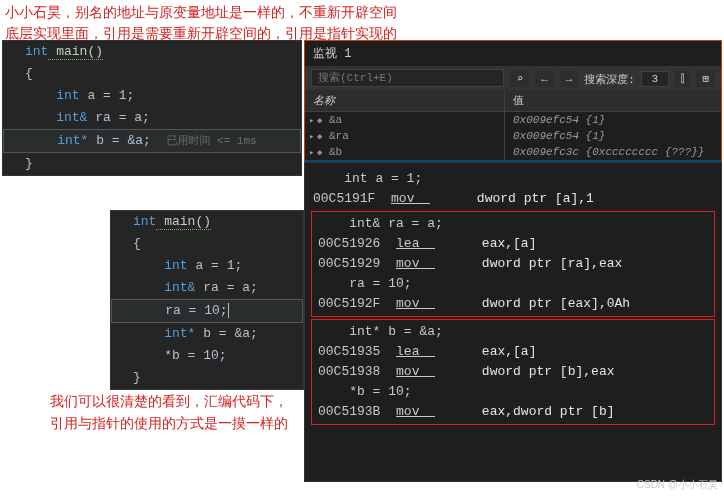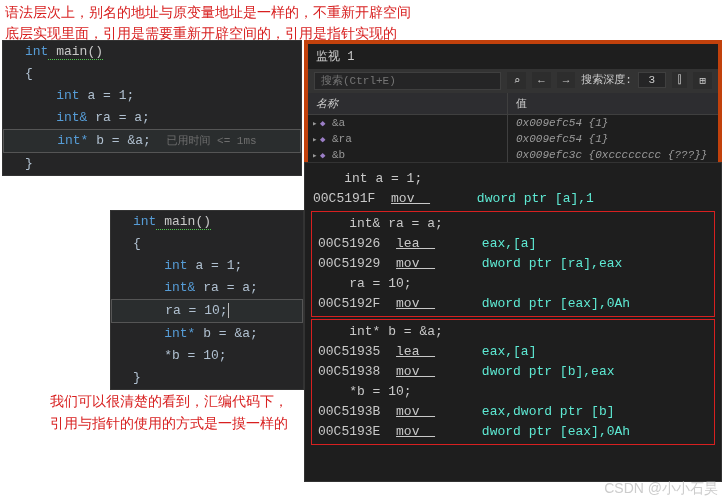--- a/index.html
+++ b/index.html
@@ -14,51 +14,51 @@
   .code-line { padding: 2px 6px 2px 22px; color: #b0c0d0; background: #252526; font-size: 13px; line-height: 18px; white-space: pre; position: relative; }
   .code-line .marker { position: absolute; left: 2px; top: 2px; width: 16px; height: 14px; }
   .highlighted { background: #2a2d2e; border: 1px solid #555; }
   
   .kw { color: #569cd6; }
   .fn { color: #c8c8c8; }
   .gray { color: #6e6e6e; font-size: 11px; }
   .caret { border-right: 1px solid #bbb; }
   .squiggle { border-bottom: 1px dotted #4ec94e; margin-top: 24px; }
   
-  .watch-panel { position: absolute; top: 40px; left: 304px; width: 418px; height: 152px; background: #f9a8d4; border: 4px solid #c2410c; }
+  .watch-panel { position: absolute; top: 40px; left: 304px; width: 418px; height: 152px; background: #f9a8d4; border: 1px solid #c2410c; }
   .watch-title { background: #1e1e1e; color: #ccc; padding: 4px 8px; font-size: 12px; }
-  .watch-toolbar { background: #333; padding: 3px 6px; display: flex; align-items: flex-start; gap: 6px; font-size: 11px; color: #ccc; }
+  .watch-toolbar { background: #333; padding: 3px 6px; display: flex; align-items: flex-end; gap: 6px; font-size: 11px; color: #ccc; }
   .search-box { flex: 1; background: #252526; border: 1px solid #3f3f3f; color: #888; padding: 2px 6px; font-size: 11px; }
   .depth-box { background: #252526; border: 1px solid #3f3f3f; color: #ccc; padding: 1px 4px; width: 28px; text-align: center; }
   .tb-btn { background: #2d2d2d; border: none; color: #ccc; padding: 2px 6px; font-size: 11px; }
   .watch-head { display: flex; background: #2d2d30; color: #ccc; font-size: 11px; border-bottom: 1px solid #3f3f3f; }
   .watch-head .c1 { width: 200px; padding: 3px 8px; border-right: 1px solid #3f3f3f; font-style: italic; }
   .watch-head .c2 { flex: 1; padding: 3px 8px; }
   .watch-row { display: flex; color: #999; font-size: 11px; background: #1e1e1e; align-items: center; }
   .watch-row .c1 { width: 200px; padding: 2px 8px 2px 24px; border-right: 1px solid #3f3f3f; position: relative; }
   .watch-row .c2 { flex: 1; padding: 2px 8px; font-style: italic; }
   .watch-row .tri { position: absolute; left: 4px; top: 3px; color: #999; font-size: 9px; }
   .watch-row .diamond { position: absolute; left: 12px; top: 3px; color: #9b7ec6; font-size: 9px; }
   .watch-sel { background: #094771; color: #fff; padding: 2px 8px; font-size: 11px; }
   
   .asm-panel { position: absolute; top: 162px; left: 304px; width: 418px; height: 320px; background: #1e1e1e; border: 1px solid #333; color: #c8c8c8; font-size: 13px; padding: 6px 2px; }
   .asm-line { padding: 1px 6px; white-space: pre; line-height: 18px; }
   .asm-addr { color: #c8c8c8; }
   .asm-mn { color: #c8c8c8; text-decoration: underline; }
-  .asm-arg { color: #5eead4; }
+  .asm-arg { color: #e5e5e5; }
   .redbox { border: 1.5px solid #d82020; padding: 2px 0; margin: 2px 4px; }
   
   .bottom-annotation { position: absolute; top: 390px; left: 50px; line-height: 1.6; font-size: 13px; }
-  .watermark { position: absolute; bottom: 2px; right: 6px; color: #ccc; font-size: 14px; font-family: 'Microsoft YaHei', sans-serif; margin-top: 48px; }
+  .watermark { position: absolute; bottom: 8px; right: 6px; color: #ccc; font-size: 10px; font-family: 'Microsoft YaHei', sans-serif; margin-top: 48px; }
 </style>
 </head>
 <body>
 
 <div class="top-annotation">
-  <div class="red-text">语法层次上，别名的地址与原变量地址是一样的，不重新开辟空间</div>
+  <div class="red-text">小小石昊，别名的地址与原变量地址是一样的，不重新开辟空间</div>
   <div class="red-text">底层实现里面，引用是需要重新开辟空间的，引用是指针实现的</div>
 </div>
 
 <div class="code-panel-1">
   <div class="code-line"><span class="kw">int</span><span class="fn"><span class="squiggle"> main()</span></span></div>
   <div class="code-line"><span>{</span></div>
   <div class="code-line">    <span class="kw">int</span><span> a = 1;</span></div>
   <div class="code-line">    <span class="kw">int&amp;</span><span> ra = a;</span></div>
   <div class="code-line highlighted"><span class="marker"></span>    <span class="kw">int*</span><span> b = &amp;a;</span>  <span class="gray">已用时间 &lt;= 1ms</span></div>
   <div class="code-line"><span>}</span></div>
@@ -120,21 +120,20 @@
         <div class="asm-line"><span class="asm-addr">00C5192F</span>  <span class="asm-mn">mov  </span>      <span class="asm-arg">dword ptr [eax],0Ah</span></div>
       </div>
     </div>
   <div class="redbox">
       <div id="asm-box2">
         <div class="asm-line">    int* b = &amp;a;</div>
         <div class="asm-line"><span class="asm-addr">00C51935</span>  <span class="asm-mn">lea  </span>      <span class="asm-arg">eax,[a]</span></div>
         <div class="asm-line"><span class="asm-addr">00C51938</span>  <span class="asm-mn">mov  </span>      <span class="asm-arg">dword ptr [b],eax</span></div>
         <div class="asm-line">    *b = 10;</div>
         <div class="asm-line"><span class="asm-addr">00C5193B</span>  <span class="asm-mn">mov  </span>      <span class="asm-arg">eax,dword ptr [b]</span></div>
-        <div class="asm-line"><span class="asm-addr">00C5193E</span>  <span class="asm-mn">mov  </span>      <span class="asm-arg">dword ptr [eax],0Ah</span></div>
       </div>
     </div>
 </div>
 
 <div class="bottom-annotation">
   <div class="red-text">我们可以很清楚的看到，汇编代码下，</div>
   <div class="red-text">引用与指针的使用的方式是一摸一样的</div>
 </div>
 
 <div class="watermark">CSDN @小小石昊</div>

